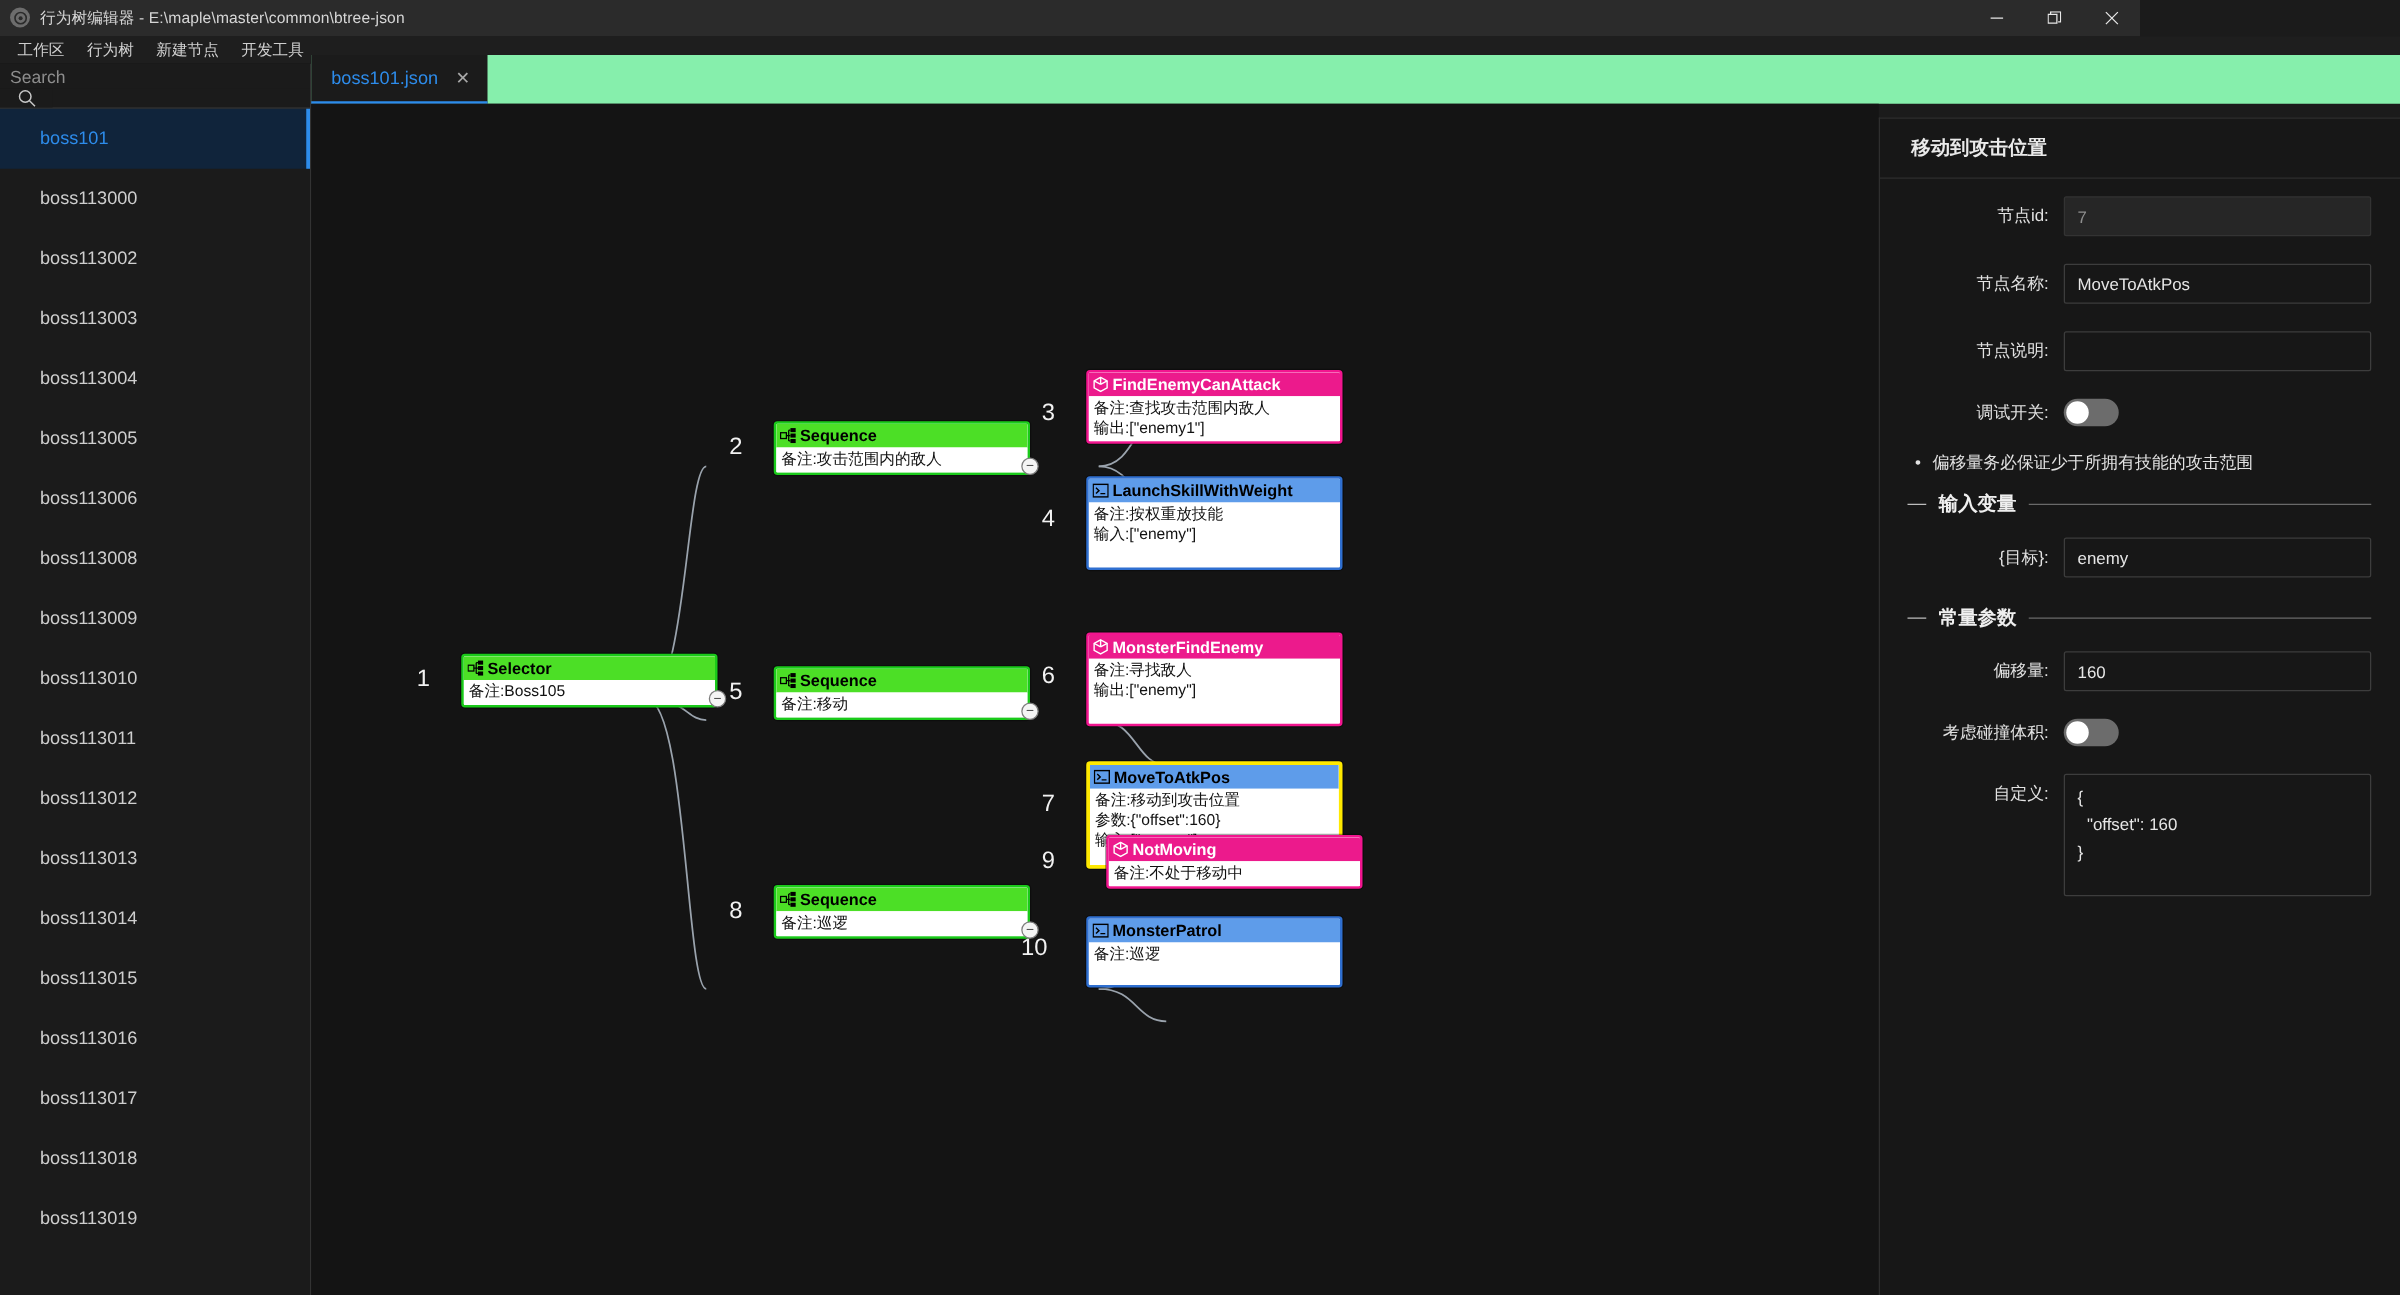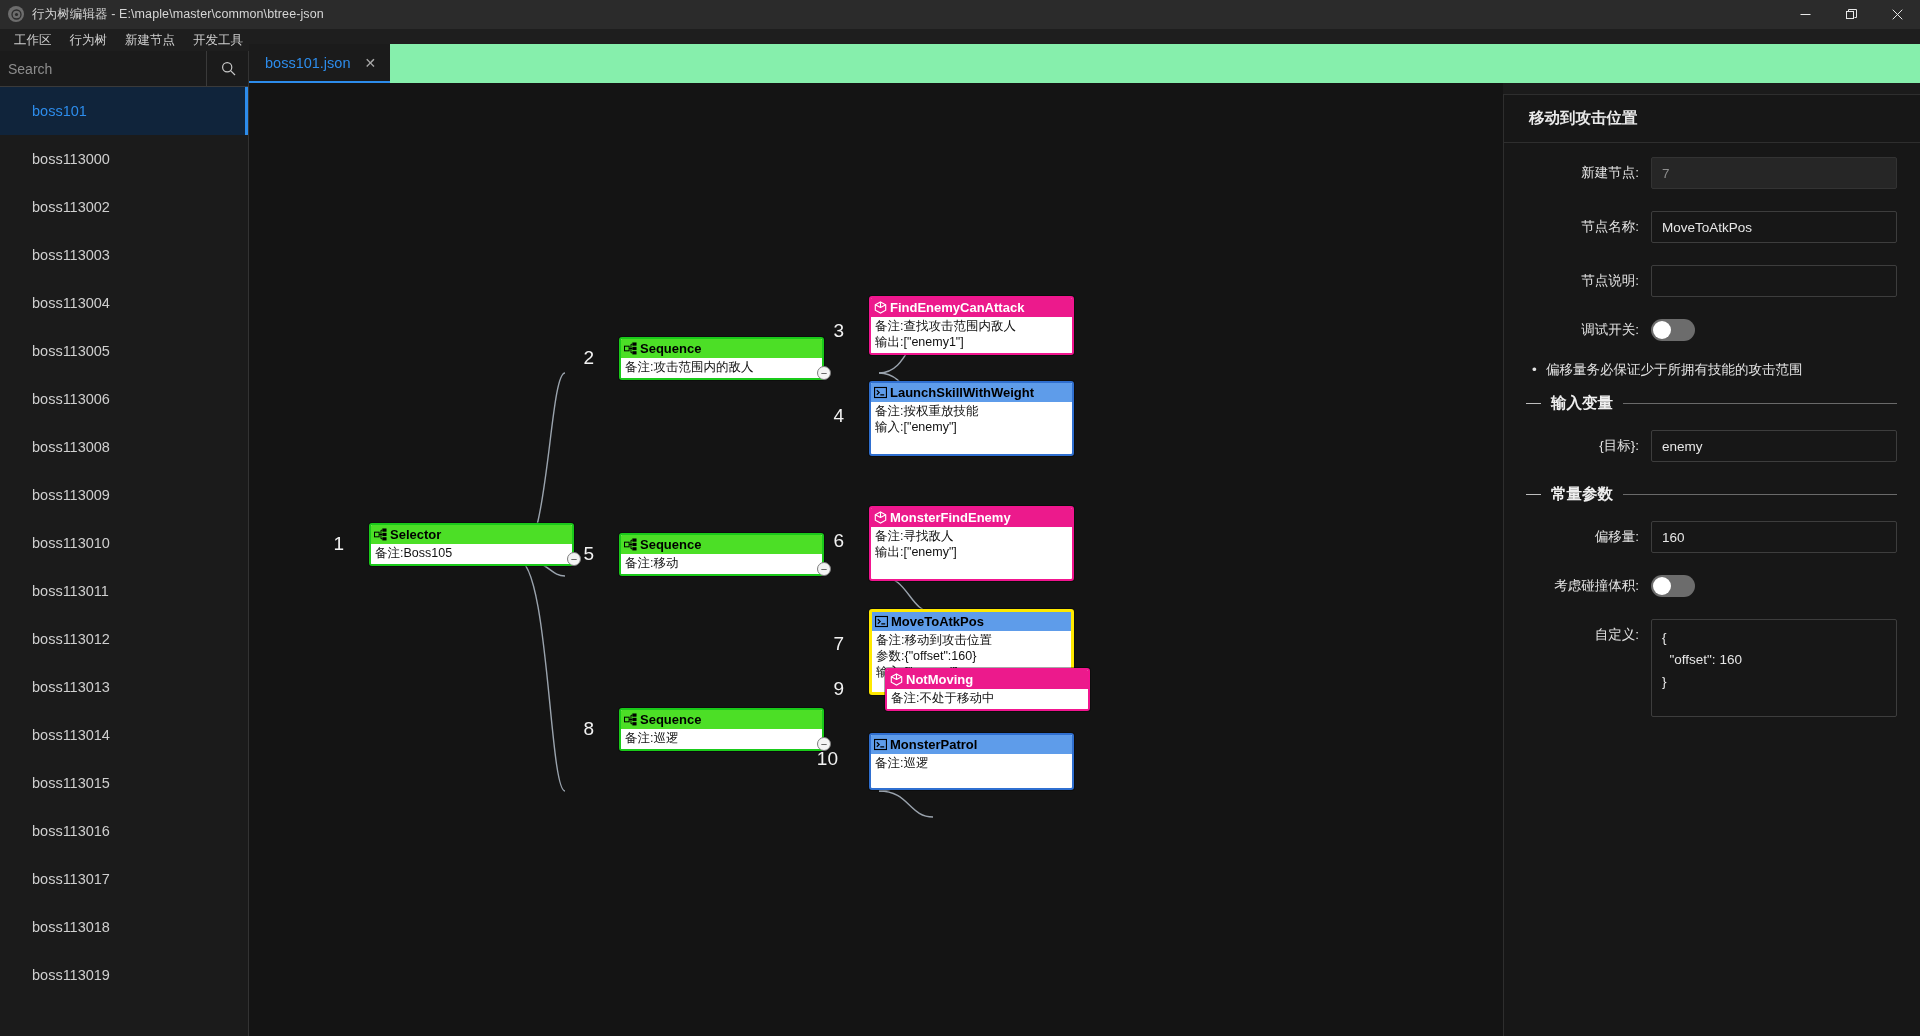--- a/index.html
+++ b/index.html
@@ -6,21 +6,21 @@
   html, body {
     width: 1920px; height: 1036px;
     background: #1b1b1b;
     font-family: "Liberation Sans", "DejaVu Sans", sans-serif;
     overflow: hidden;
   }
   body { position: relative; }
 
   
   #titlebar {
-    position: absolute; top: 0; left: 0; width: 1920px; height: 29px;
+    position: absolute; top: 0; left: 0; width: 1712px; height: 29px;
     background: #2b2b2b; display: flex; align-items: center;
     border-bottom: 1px solid #2b2b2b;
   }
   #app-icon {
     width: 16px; height: 16px; margin-left: 8px; margin-right: 8px;
     border-radius: 50%; background: #6d6d6d;
     display:flex; align-items:center; justify-content:center;
     font-size: 9px; color:#d0d0d0;
   }
   #title-text { color: #d6d6d6; font-size: 12.5px; letter-spacing: .1px; }
@@ -40,21 +40,21 @@
   }
 
   
   #sidebar {
     position: absolute; top: 51px; left: 0; width: 249px; height: 985px;
     background: #1b1b1b; border-right: 1px solid #333;
     overflow: hidden;
   }
   #searchrow {
     display: flex; height: 36px; width: 249px;
-    border-bottom: 1px solid #3a3a3a; background: #1b1b1b;
+    border-bottom: 1px solid #3a3a3a; background: #1b1b1b; flex-direction: column;
   }
   #search-input {
     flex: 1; background: #1b1b1b; border: none; outline: none;
     color: #d0d0d0; font-size: 14px; padding-left: 8px;
     font-family: "Liberation Sans", sans-serif;
     border-right: 1px solid #3a3a3a;
   }
   #search-input::placeholder { color: #8d8d8d; }
   #search-btn {
     width: 42px; display:flex; align-items:center; justify-content:center;
@@ -503,21 +503,21 @@
       </div>
       <div class="nodenum" style="left: 561px; top: 665px; width: 28px;">10</div>
     </div>
 </div>
 
 <div id="props">
   <div id="props-title">移动到攻击位置</div>
   <div id="props-body">
 
     <div class="frow">
-      <div class="flabel">新建节点:</div>
+      <div class="flabel">节点id:</div>
       <input class="finput disabled" readonly="" value="7" style="">
     </div>
 
     <div class="frow">
       <div class="flabel">节点名称:</div>
       <input class="finput" value="MoveToAtkPos" style="">
     </div>
 
     <div class="frow">
       <div class="flabel">节点说明:</div>

